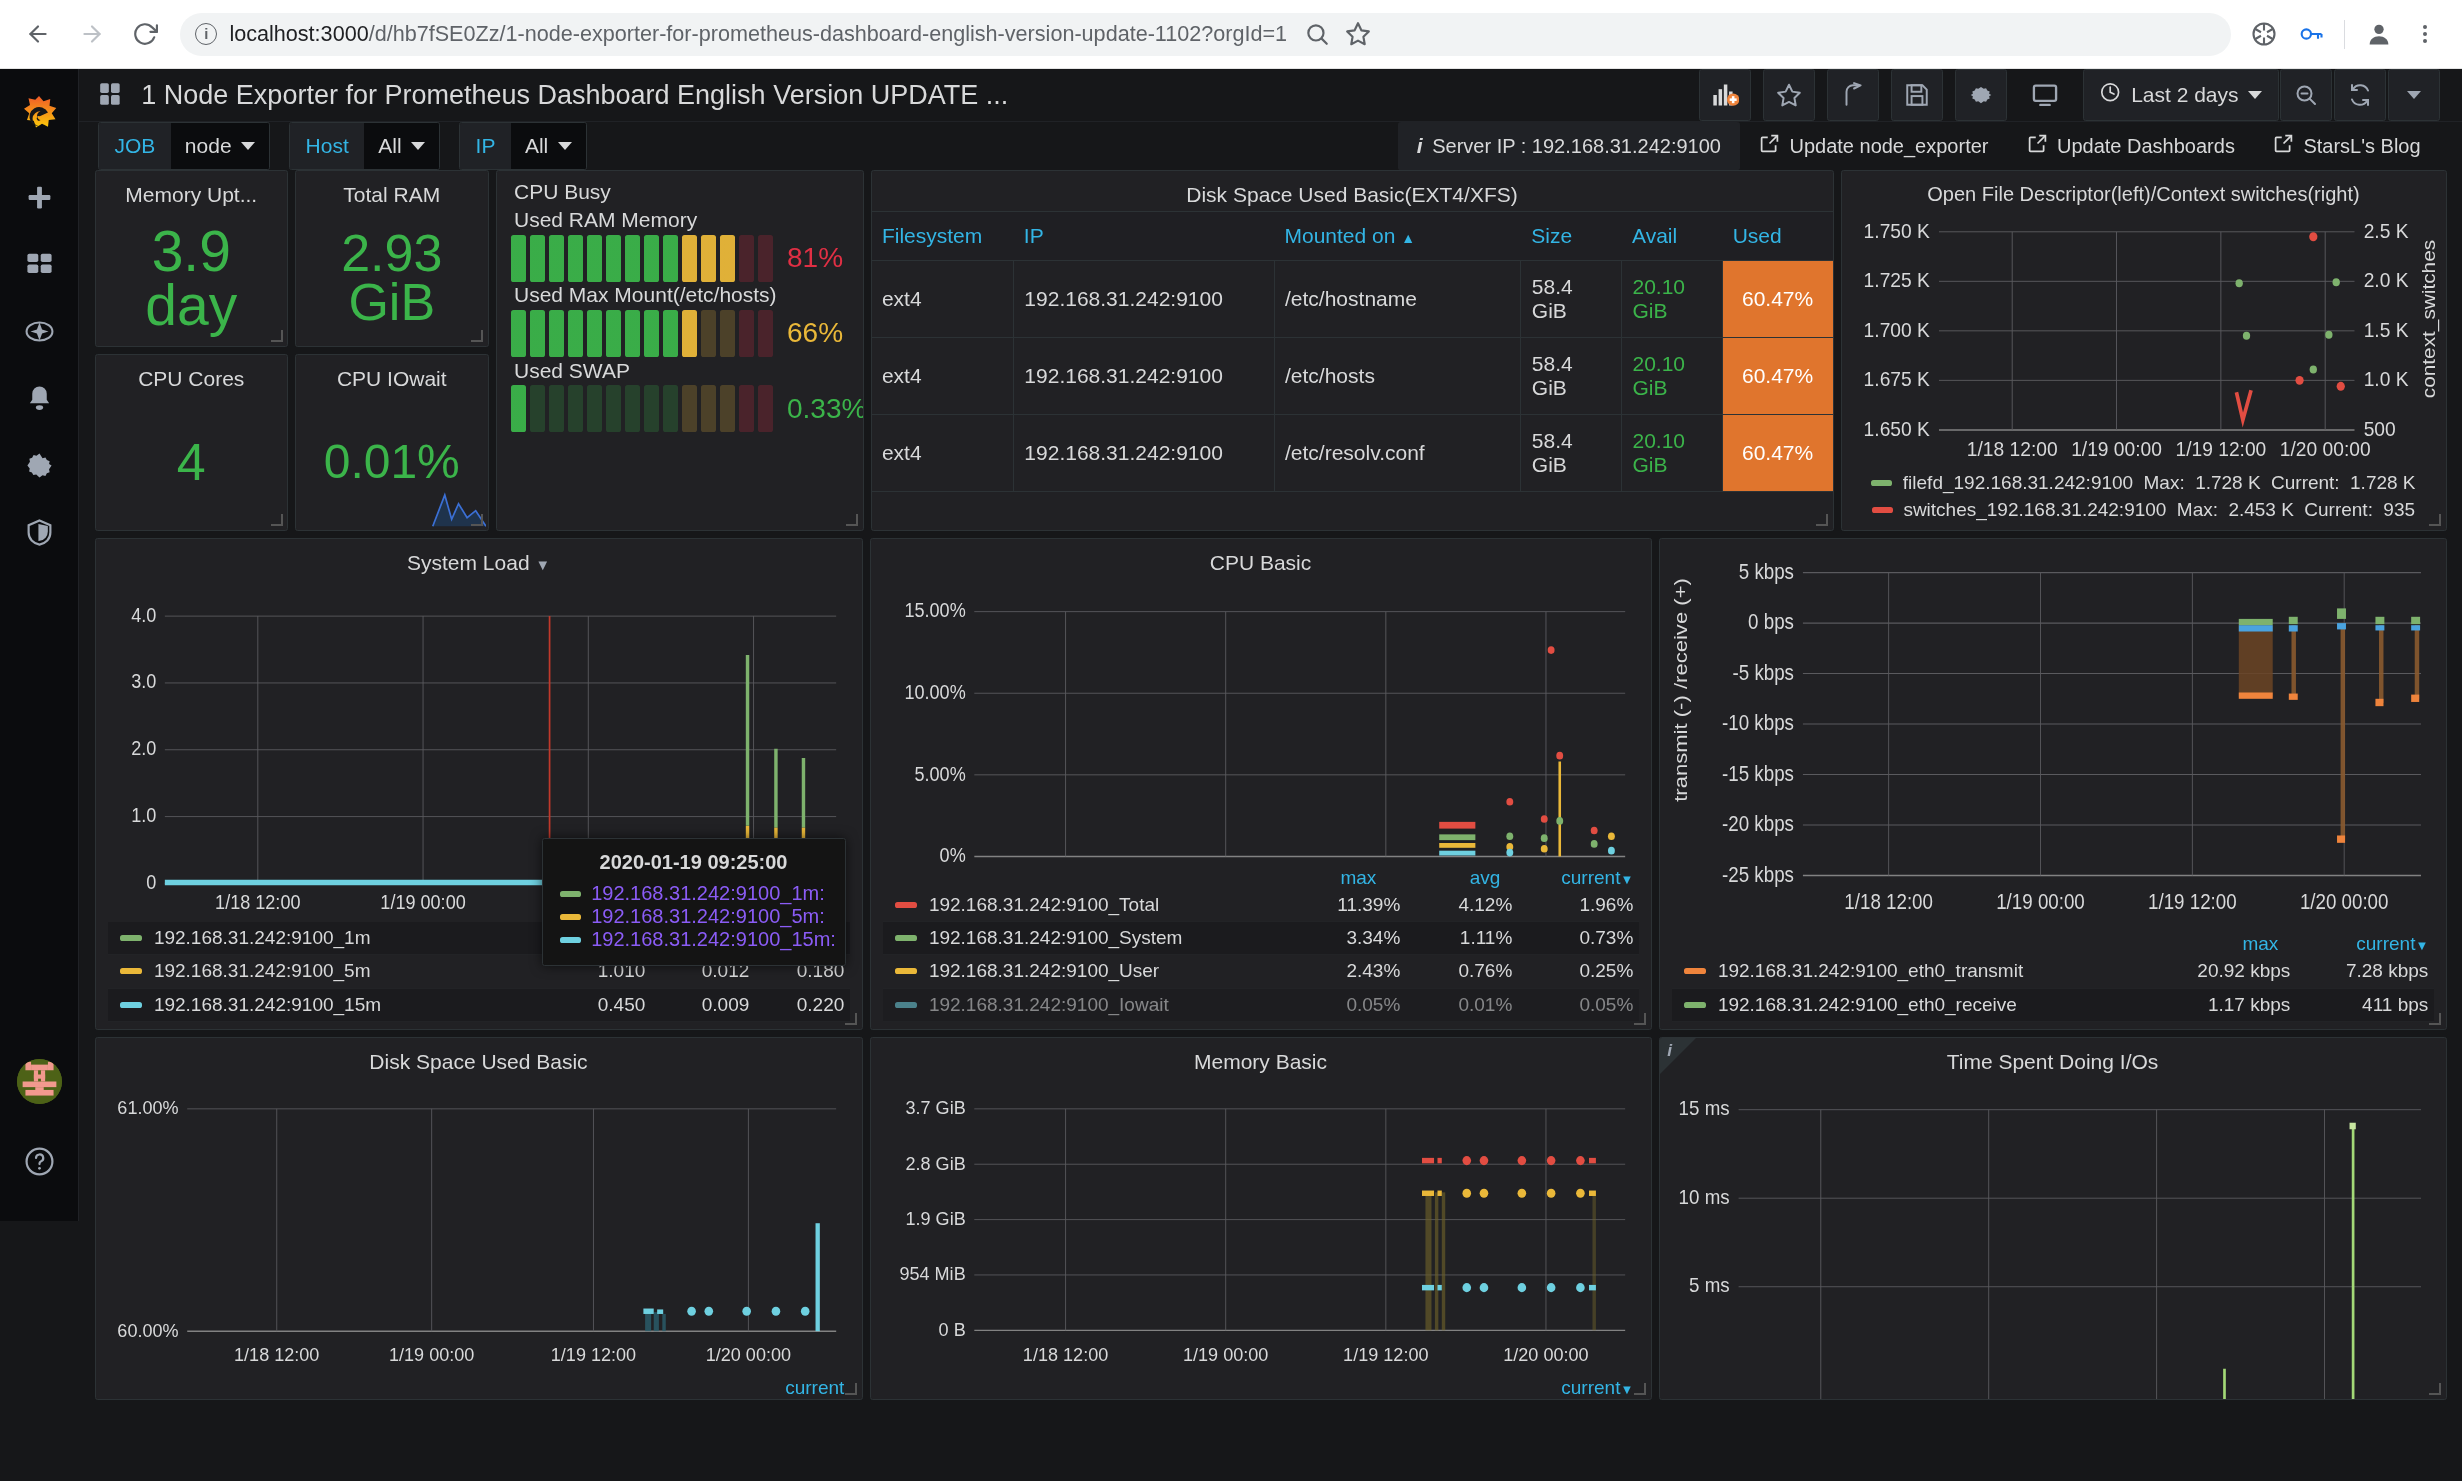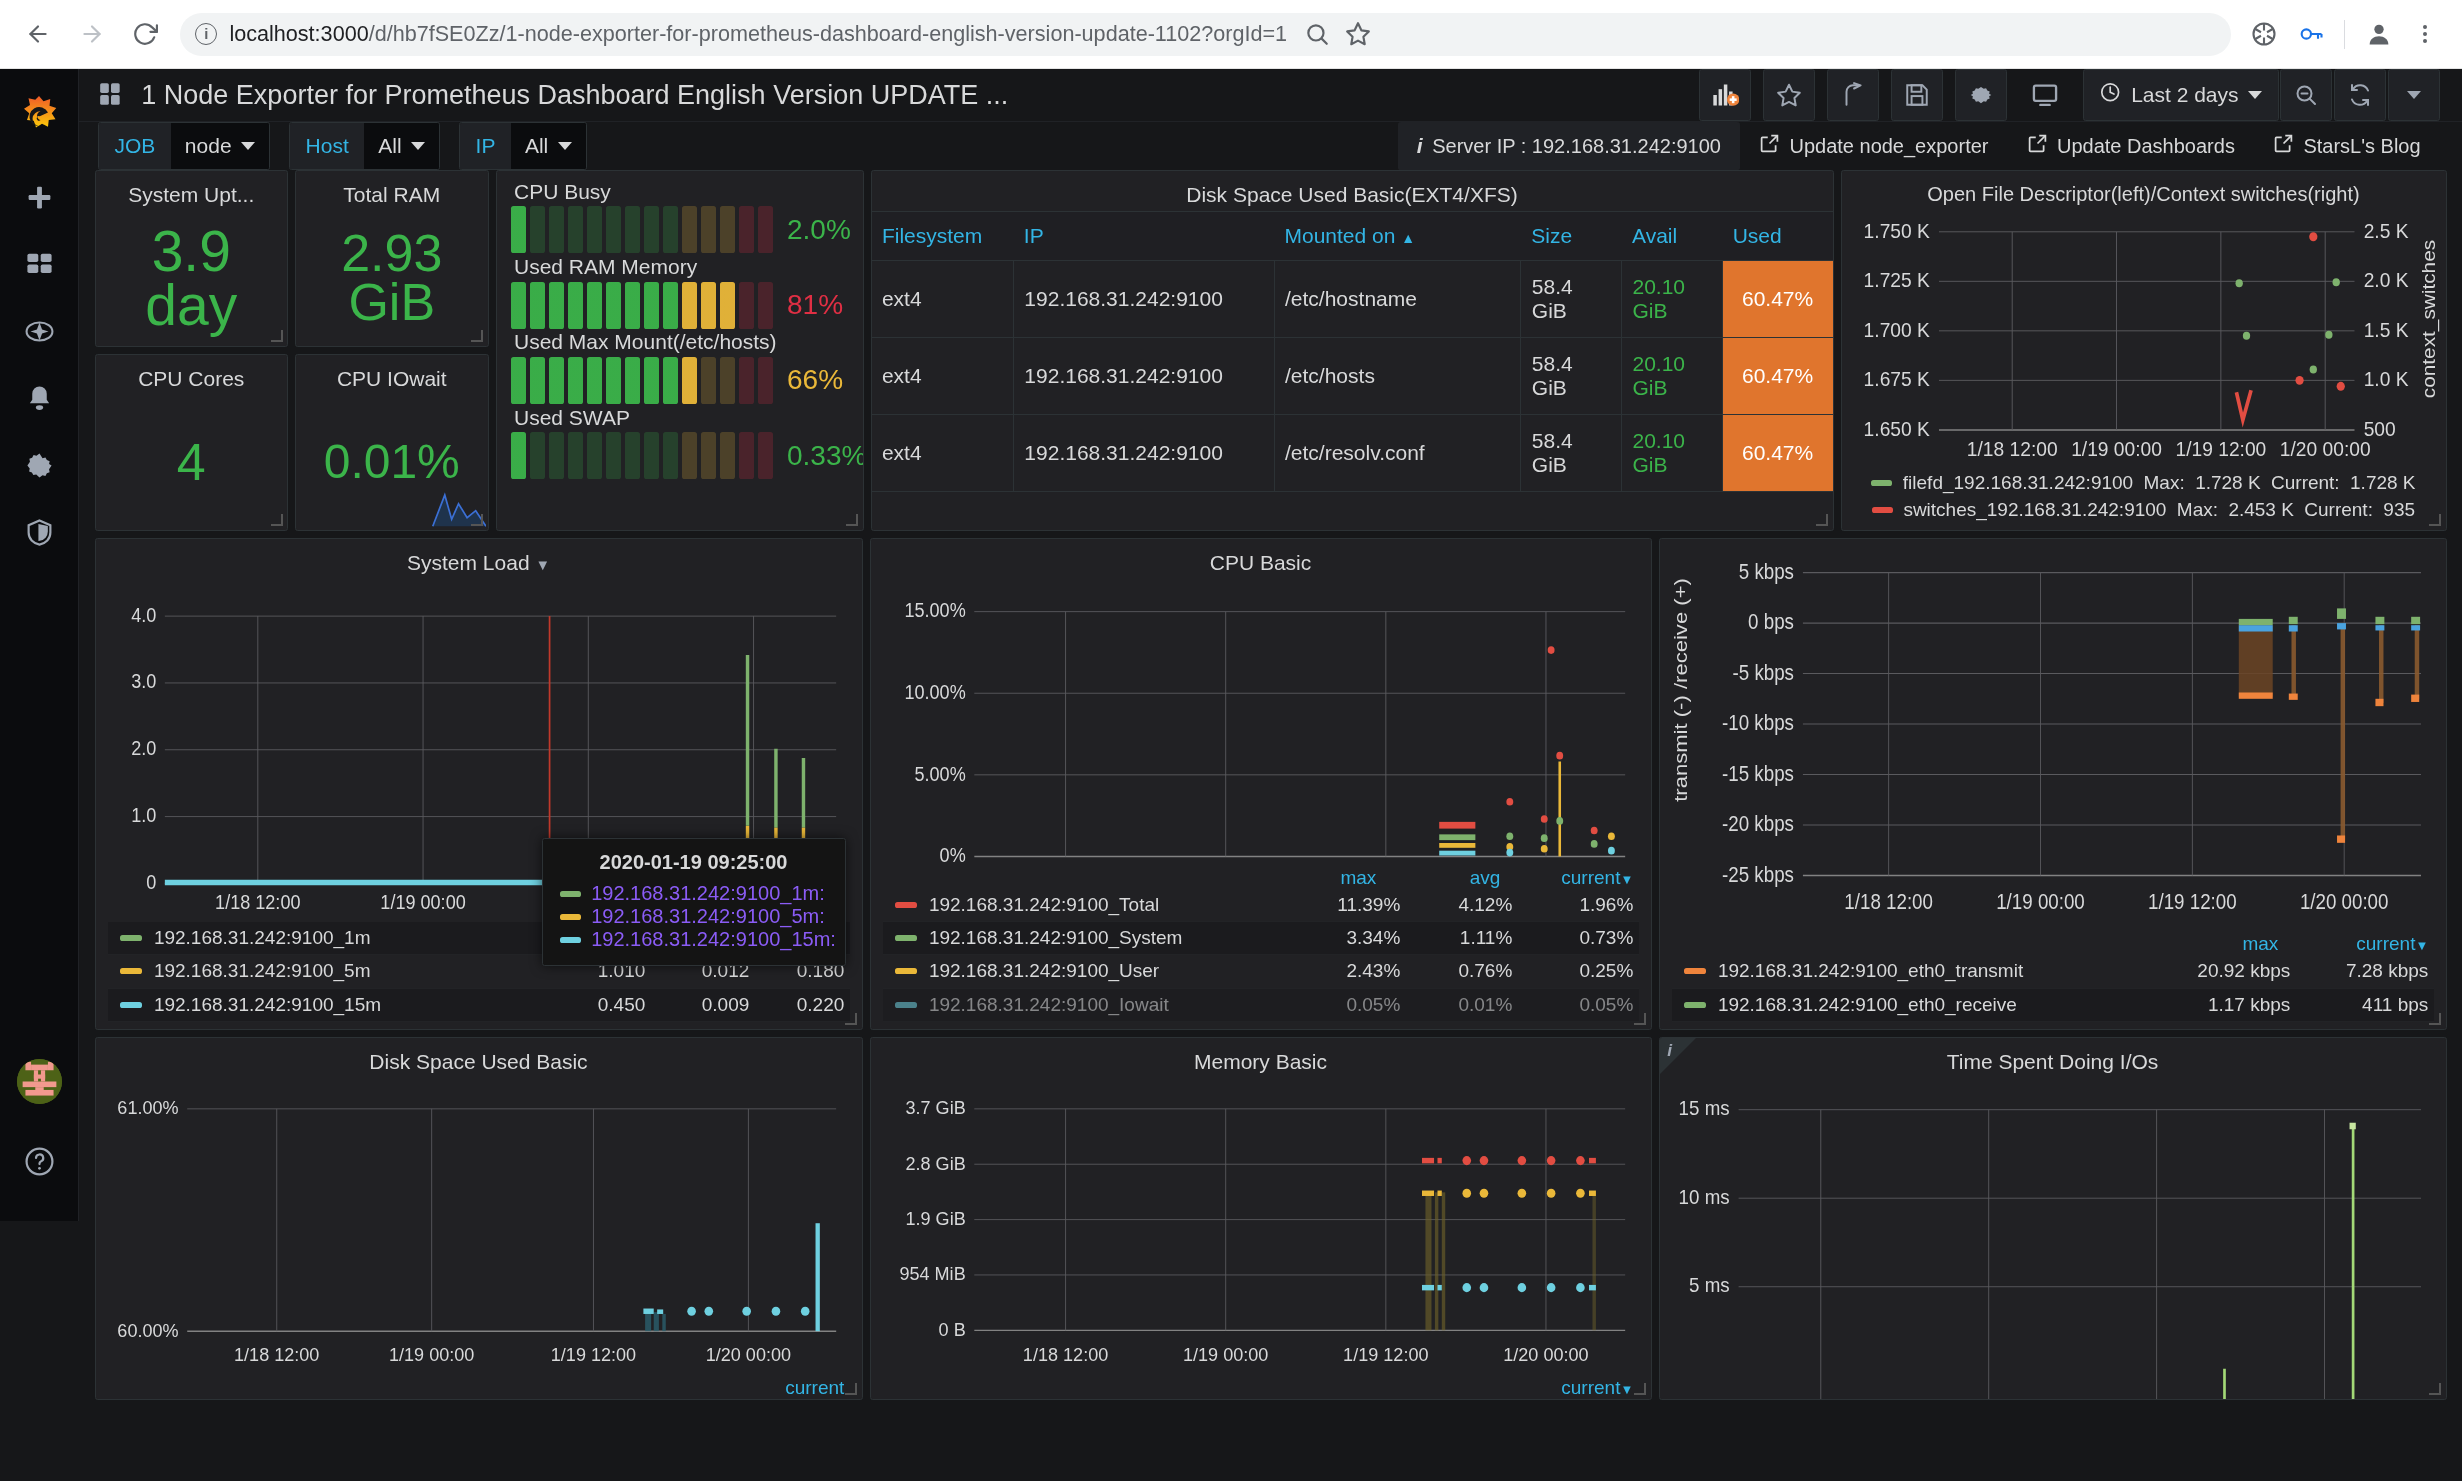--- a/index.html
+++ b/index.html
@@ -511,21 +511,21 @@
       </div>
     </div>
 
     <div class="grid">
 
       <div class="row" style="height:361px;">
 
         <div style="width:394px; display:flex; flex-direction:column; gap:7px; flex:0 0 auto;">
           <div style="display:flex; gap:7px; height:177px;">
             <div class="panel" style="flex:1;">
-              <div class="panel-title">System Upt...</div>
+              <div class="panel-title">Memory Upt...</div>
               <div class="stat-val" style="font-size:57px;">3.9 day</div>
               <div class="resize-corner"></div>
             </div>
             <div class="panel" style="flex:1;">
               <div class="panel-title">Total RAM</div>
               <div class="stat-val" style="font-size:52px;">2.93 GiB</div>
               <div class="resize-corner"></div>
             </div>
           </div>
           <div style="display:flex; gap:7px; height:177px;">
@@ -542,39 +542,20 @@
                 <path d="M30 58 L44 22 L52 50 L60 32 L70 48 L80 40 L92 58" fill="none" stroke="#3b6fd4" stroke-width="2"></path>
               </svg>
               <div class="resize-corner"></div>
             </div>
           </div>
         </div>
 
         <div class="panel" style="width:368px; flex:0 0 auto; padding-top:7px;">
           <div class="bg-row">
             <div class="bg-label">CPU Busy</div>
-            <div class="bg-body">
-              <div class="bg-cells">
-                  <div class="bg-cell" style="background: linear-gradient(rgb(59, 180, 74) 0%, rgb(59, 180, 74) 100%); opacity: 0.95;"></div>
-                  <div class="bg-cell" style="background: rgb(59, 180, 74); opacity: 0.22;"></div>
-                  <div class="bg-cell" style="background: rgb(59, 180, 74); opacity: 0.22;"></div>
-                  <div class="bg-cell" style="background: rgb(59, 180, 74); opacity: 0.22;"></div>
-                  <div class="bg-cell" style="background: rgb(59, 180, 74); opacity: 0.22;"></div>
-                  <div class="bg-cell" style="background: rgb(59, 180, 74); opacity: 0.22;"></div>
-                  <div class="bg-cell" style="background: rgb(59, 180, 74); opacity: 0.22;"></div>
-                  <div class="bg-cell" style="background: rgb(59, 180, 74); opacity: 0.22;"></div>
-                  <div class="bg-cell" style="background: rgb(59, 180, 74); opacity: 0.22;"></div>
-                  <div class="bg-cell" style="background: rgb(234, 184, 57); opacity: 0.22;"></div>
-                  <div class="bg-cell" style="background: rgb(234, 184, 57); opacity: 0.22;"></div>
-                  <div class="bg-cell" style="background: rgb(234, 184, 57); opacity: 0.22;"></div>
-                  <div class="bg-cell" style="background: rgb(224, 47, 68); opacity: 0.22;"></div>
-                  <div class="bg-cell" style="background: rgb(224, 47, 68); opacity: 0.22;"></div>
-                </div>
-              <div class="bg-num" style="color:#3bb44a;">2.0%</div>
-            </div>
           </div>
           <div class="bg-row">
             <div class="bg-label">Used RAM Memory</div>
             <div class="bg-body">
               <div class="bg-cells">
                   <div class="bg-cell" style="background: linear-gradient(rgb(59, 180, 74) 0%, rgb(59, 180, 74) 100%); opacity: 0.95;"></div>
                   <div class="bg-cell" style="background: linear-gradient(rgb(59, 180, 74) 0%, rgb(59, 180, 74) 100%); opacity: 0.95;"></div>
                   <div class="bg-cell" style="background: linear-gradient(rgb(59, 180, 74) 0%, rgb(59, 180, 74) 100%); opacity: 0.95;"></div>
                   <div class="bg-cell" style="background: linear-gradient(rgb(59, 180, 74) 0%, rgb(59, 180, 74) 100%); opacity: 0.95;"></div>
                   <div class="bg-cell" style="background: linear-gradient(rgb(59, 180, 74) 0%, rgb(59, 180, 74) 100%); opacity: 0.95;"></div>

